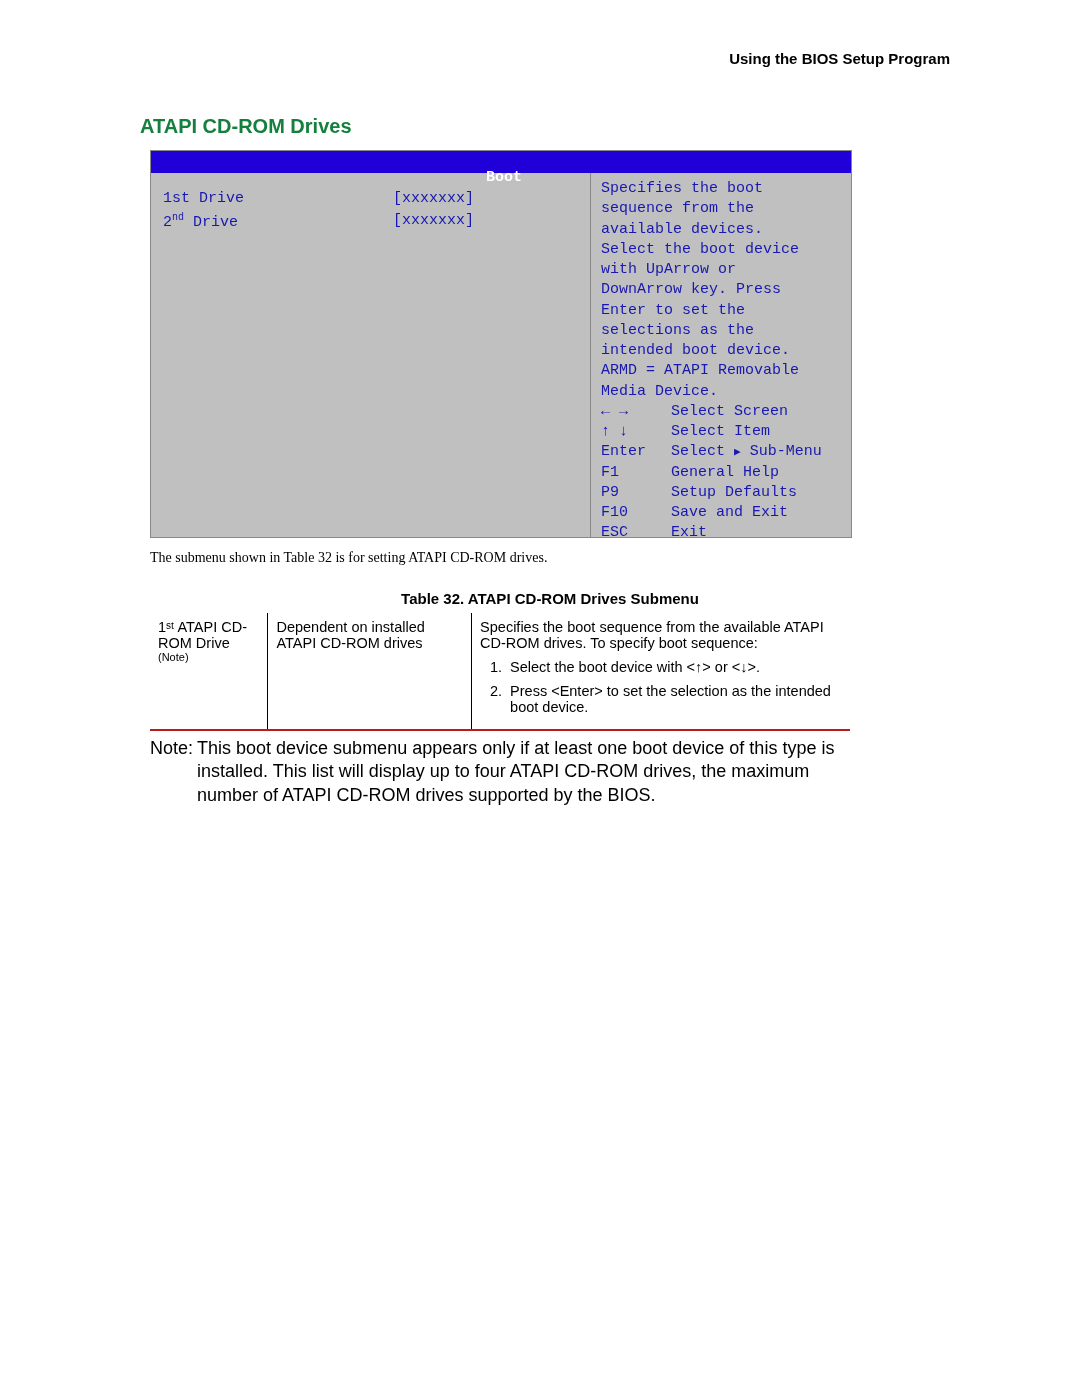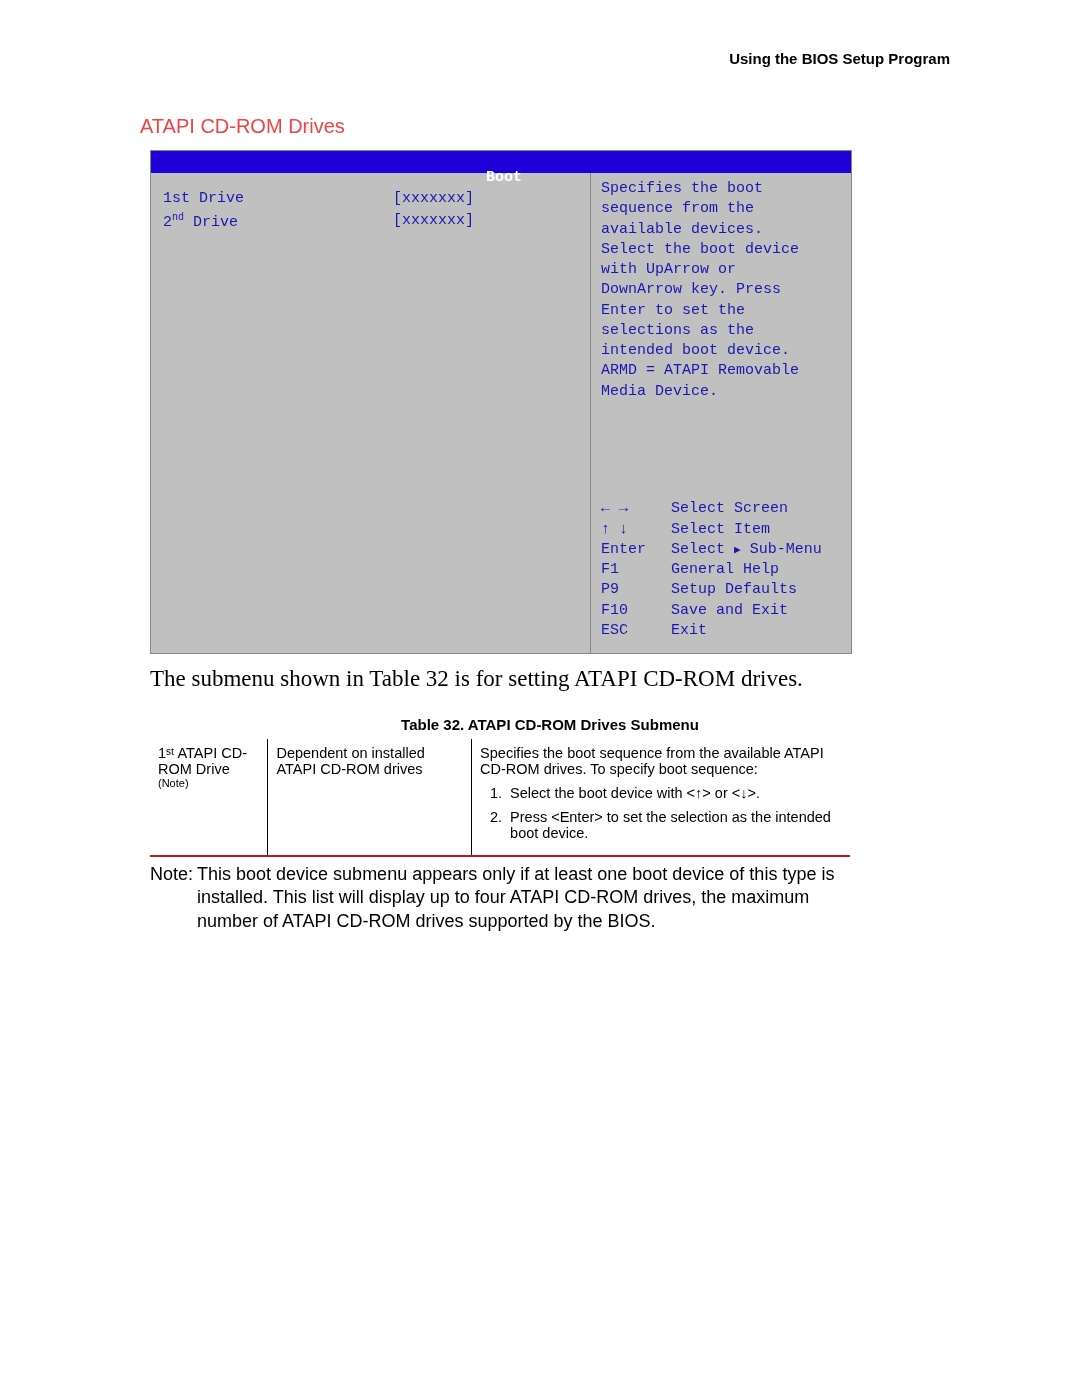--- a/index.html
+++ b/index.html
@@ -16,22 +16,22 @@
     width: 1080px;
     position: relative;
   }
   .top-header {
     text-align: right;
     font-weight: bold;
     font-size: 15px;
     margin-bottom: 48px;
   }
   .section-title {
-    color: #ef4444;
-    font-weight: normal;
+    color: #15803d;
+    font-weight: bold;
     font-size: 20px;
     margin-bottom: 12px;
   }
   
   .bios-box {
     width: 700px;
     margin-left: 10px;
     background: #c0c0c0;
     border: 1px solid #888;
     font-family: "Courier New", monospace;
@@ -45,21 +45,21 @@
     font-weight: bold;
     position: relative;
   }
   .bios-tab {
     position: absolute;
     left: 335px;
     top: 18px;
   }
   .bios-body {
     display: flex;
-    height: 480px;
+    height: 364px;
     border-radius: 25px;
   }
   .bios-left {
     width: 440px;
     padding: 16px 12px 12px 12px;
     box-sizing: border-box;
     border-right: 1px solid #888;
   }
   .bios-right {
     flex: 1;
@@ -78,21 +78,21 @@
   .sup { font-size: 10px; vertical-align: super; }
   .help-text { line-height: 1.35; }
   .nav-block { margin-top: auto; }
   .nav-row { display: flex; line-height: 1.35; }
   .nav-key { width: 70px; }
   .nav-desc { }
   .triangle { font-size: 11px; }
   
   .caption {
     font-family: "Times New Roman", Times, serif;
-    font-size: 23px;
+    font-size: 14px;
     margin: 12px 0 24px 10px;
   }
   .table-caption {
     font-weight: bold;
     font-size: 15px;
     margin: 0 0 6px 10px;
     text-align: center;
   }
   
   table.doc-table {

